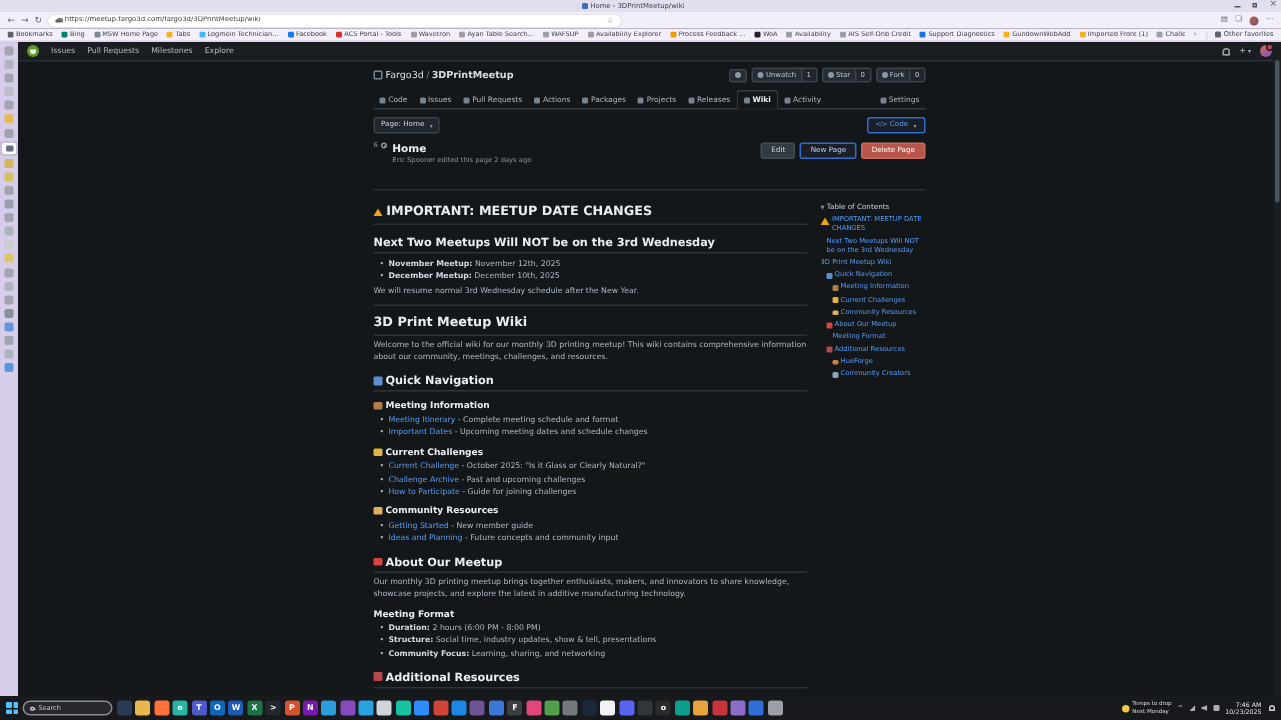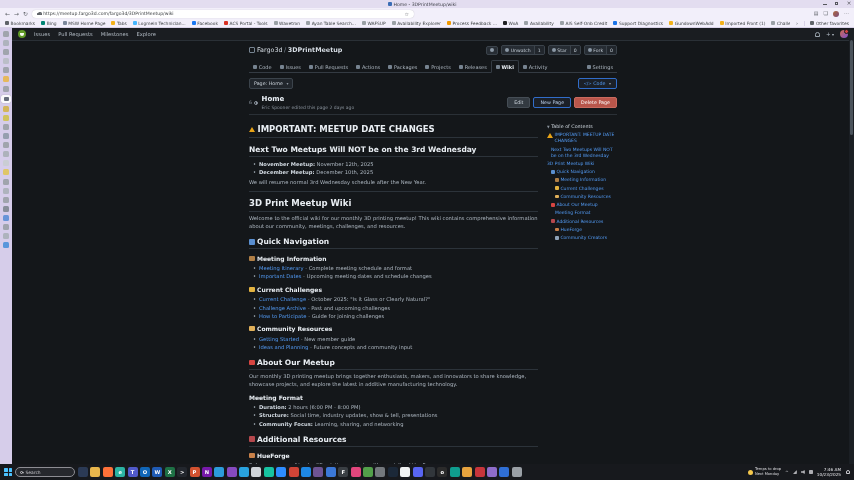--- a/index.html
+++ b/index.html
@@ -87,21 +87,21 @@
   .tab.settings{margin-left:auto}
 
   .wiki-toolbar{display:flex;align-items:center;margin-top:5px}
   .page-select{display:flex;align-items:center;gap:2px;border:1px solid #3b434b;background:#21262c;
     border-radius:2px;padding:1.8px 4px;font-size:4.8px;color:#cdd5dd}
   .caret::after{content:"▾";font-size:4px;color:#8b949e;margin-left:1.5px}
   .code-btn{margin-left:auto;display:flex;align-items:center;gap:2px;border:1px solid #316dca;border-radius:2px;
     padding:1.8px 5px;font-size:4.8px;color:#539bf5;background:#1b2028}
   .code-glyph{font-size:4.4px;color:#539bf5;letter-spacing:-.4px}
 
-  .title-row{display:flex;align-items:center;margin-top:6px;padding-bottom:4px;border-bottom:1px solid #2a3036}
+  .title-row{display:flex;align-items:flex-start;margin-top:6px;padding-bottom:16px;border-bottom:1px solid #2a3036}
   .rev{display:flex;align-items:center;gap:1.6px;margin-right:4px;font-size:4.6px;color:#8b949e}
   .clock-ic{width:4px;height:4px;border:1px solid #8b949e;border-radius:50%;position:relative}
   .clock-ic::after{content:"";position:absolute;left:1.4px;top:.6px;width:.8px;height:1.4px;background:#8b949e}
   .pt-block{line-height:1.25}
   .page-title{font-size:7px;font-weight:bold;color:#ecf2f8}
   .page-sub{font-size:4.5px;color:#8b949e;margin-top:1px}
   .title-btns{margin-left:auto;display:flex;gap:3px}
   .btn{border-radius:2px;padding:2px 6px;font-size:4.8px;white-space:nowrap}
   .btn-edit{background:#333a41;border:1px solid #454d55;color:#cdd5dd}
   .btn-new{background:#1b2028;border:1px solid #316dca;color:#bfd3ee}

